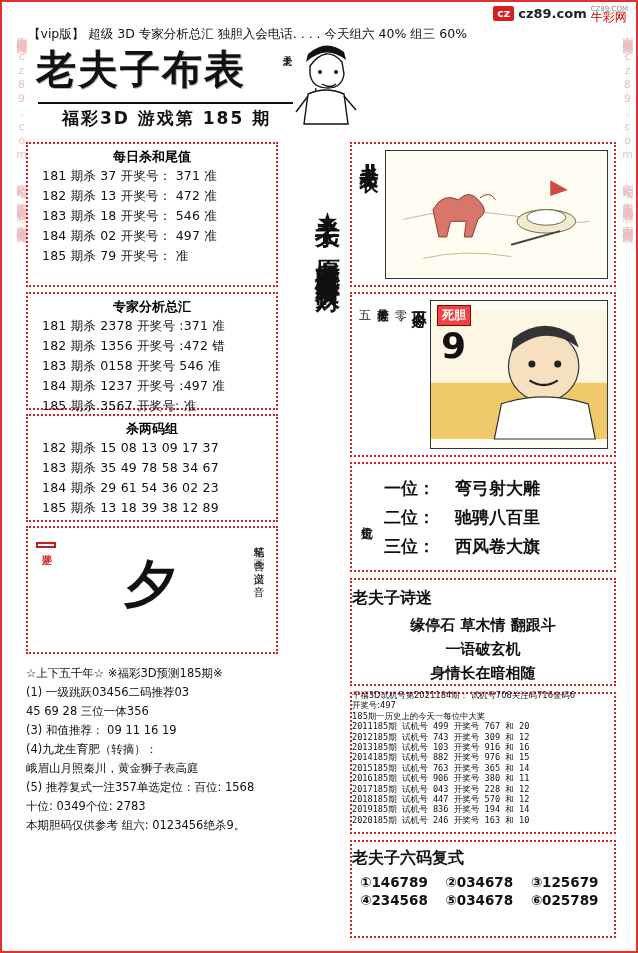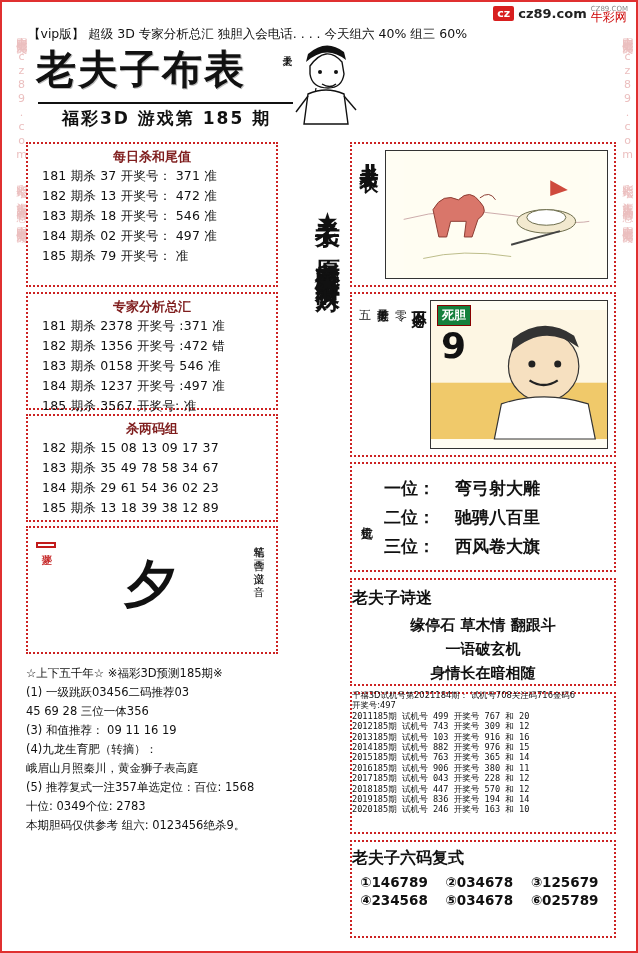--- a/index.html
+++ b/index.html
@@ -77,21 +77,21 @@
     font-size:10px; color:#111; line-height:11px;
     writing-mode:vertical-rl; text-orientation:upright;
   }
 
   
   .boxL1 { left:24px; top:140px; width:252px; height:145px; }
   .boxL2 { left:24px; top:290px; width:252px; height:118px; }
   .boxL3 { left:24px; top:412px; width:252px; height:108px; }
   .boxL4 { left:24px; top:524px; width:252px; height:128px; }
 
-  .secttitle { font-size:13px; font-weight:bold; color:#7f1d1d; text-align:center; margin-top:4px;}
+  .secttitle { font-size:13px; font-weight:bold; color:#000000; text-align:center; margin-top:4px;}
   .rowline {
     font-size:12.5px; color:#111; padding:1.5px 0 1.5px 14px; white-space:nowrap;
     letter-spacing:0.2px;
   }
 
   
   .slogan {
     position:absolute; left:286px; top:196px; width:54px; height:690px;
     font-size:25px; font-weight:bold; color:#111; line-height:30px;
     writing-mode: vertical-rl; text-orientation: upright;
@@ -271,21 +271,21 @@
         <svg viewBox="0 0 150 110" width="100%" height="100%">
           <rect width="150" height="110" fill="#fdf6e3"></rect>
           <rect y="62" width="150" height="48" fill="#f0c96a"></rect>
           <circle cx="96" cy="48" r="30" fill="#f6e0c0" stroke="#333"></circle>
           <path d="M68 36 q28 -26 58 -4 l-4 -10 q-26 -18 -52 2 z" fill="#333"></path>
           <circle cx="86" cy="46" r="3" fill="#222"></circle>
             <circle cx="108" cy="46" r="3" fill="#222"></circle>
           <path d="M84 60 q12 8 24 0" stroke="#222" fill="none" stroke-width="2"></path>
           <path d="M60 80 q36 -12 74 0 l6 30 h-86 z" fill="#fff" stroke="#333"></path>
         </svg>
-        <div style="position:absolute; left:6px; top:4px; background:#15803d; color:#fff; font-size:12px; font-weight:bold; padding:1px 4px; border:1px solid #800;">死胆</div>
+        <div style="position:absolute; left:6px; top:4px; background:#ef4444; color:#fff; font-size:12px; font-weight:bold; padding:1px 4px; border:1px solid #800;">死胆</div>
         <div style="position:absolute; left:10px; top:24px; font-size:36px; font-weight:bold; color:#111;">9</div>
       </div>
     </div>
   </div>
 
   <div class="dotborder boxR3">
     <div style="position:relative;width:100%;height:100%;display:flex;align-items:center;">
       <div class="dwlabel" style="margin-left:8px;">定位玄机</div>
       <div style="flex:1; padding-left:10px;">
         <div class="dwrow">
@@ -308,20 +308,21 @@
     <div class="ctrTitle" style="margin-top:8px;">老夫子诗迷</div>
     <div class="poem" style="margin-top:4px;">缘停石  草木情  翻跟斗</div>
     <div class="poem">一语破玄机</div>
     <div class="poem">身情长在暗相随</div>
   </div>
 
   <div class="dotborder boxR5"></div>
   <div class="stats">
     <div class="hd">千禧3D试机号第2021184期：   试机号708关注码716金码6</div>
     <div class="hd">开奖号:497</div>
+    <div class="hd">185期一历史上的今天一每位中大奖</div>
     <div>2011185期  试机号 499 开奖号 767 和 20</div>
     <div>2012185期  试机号 743 开奖号 309 和 12</div>
     <div>2013185期  试机号 103 开奖号 916 和 16</div>
     <div>2014185期  试机号 882 开奖号 976 和 15</div>
     <div>2015185期  试机号 763 开奖号 365 和 14</div>
     <div>2016185期  试机号 906 开奖号 380 和 11</div>
     <div>2017185期  试机号 043 开奖号 228 和 12</div>
     <div>2018185期  试机号 447 开奖号 570 和 12</div>
     <div>2019185期  试机号 836 开奖号 194 和 14</div>
     <div>2020185期  试机号 246 开奖号 163 和 10</div>

